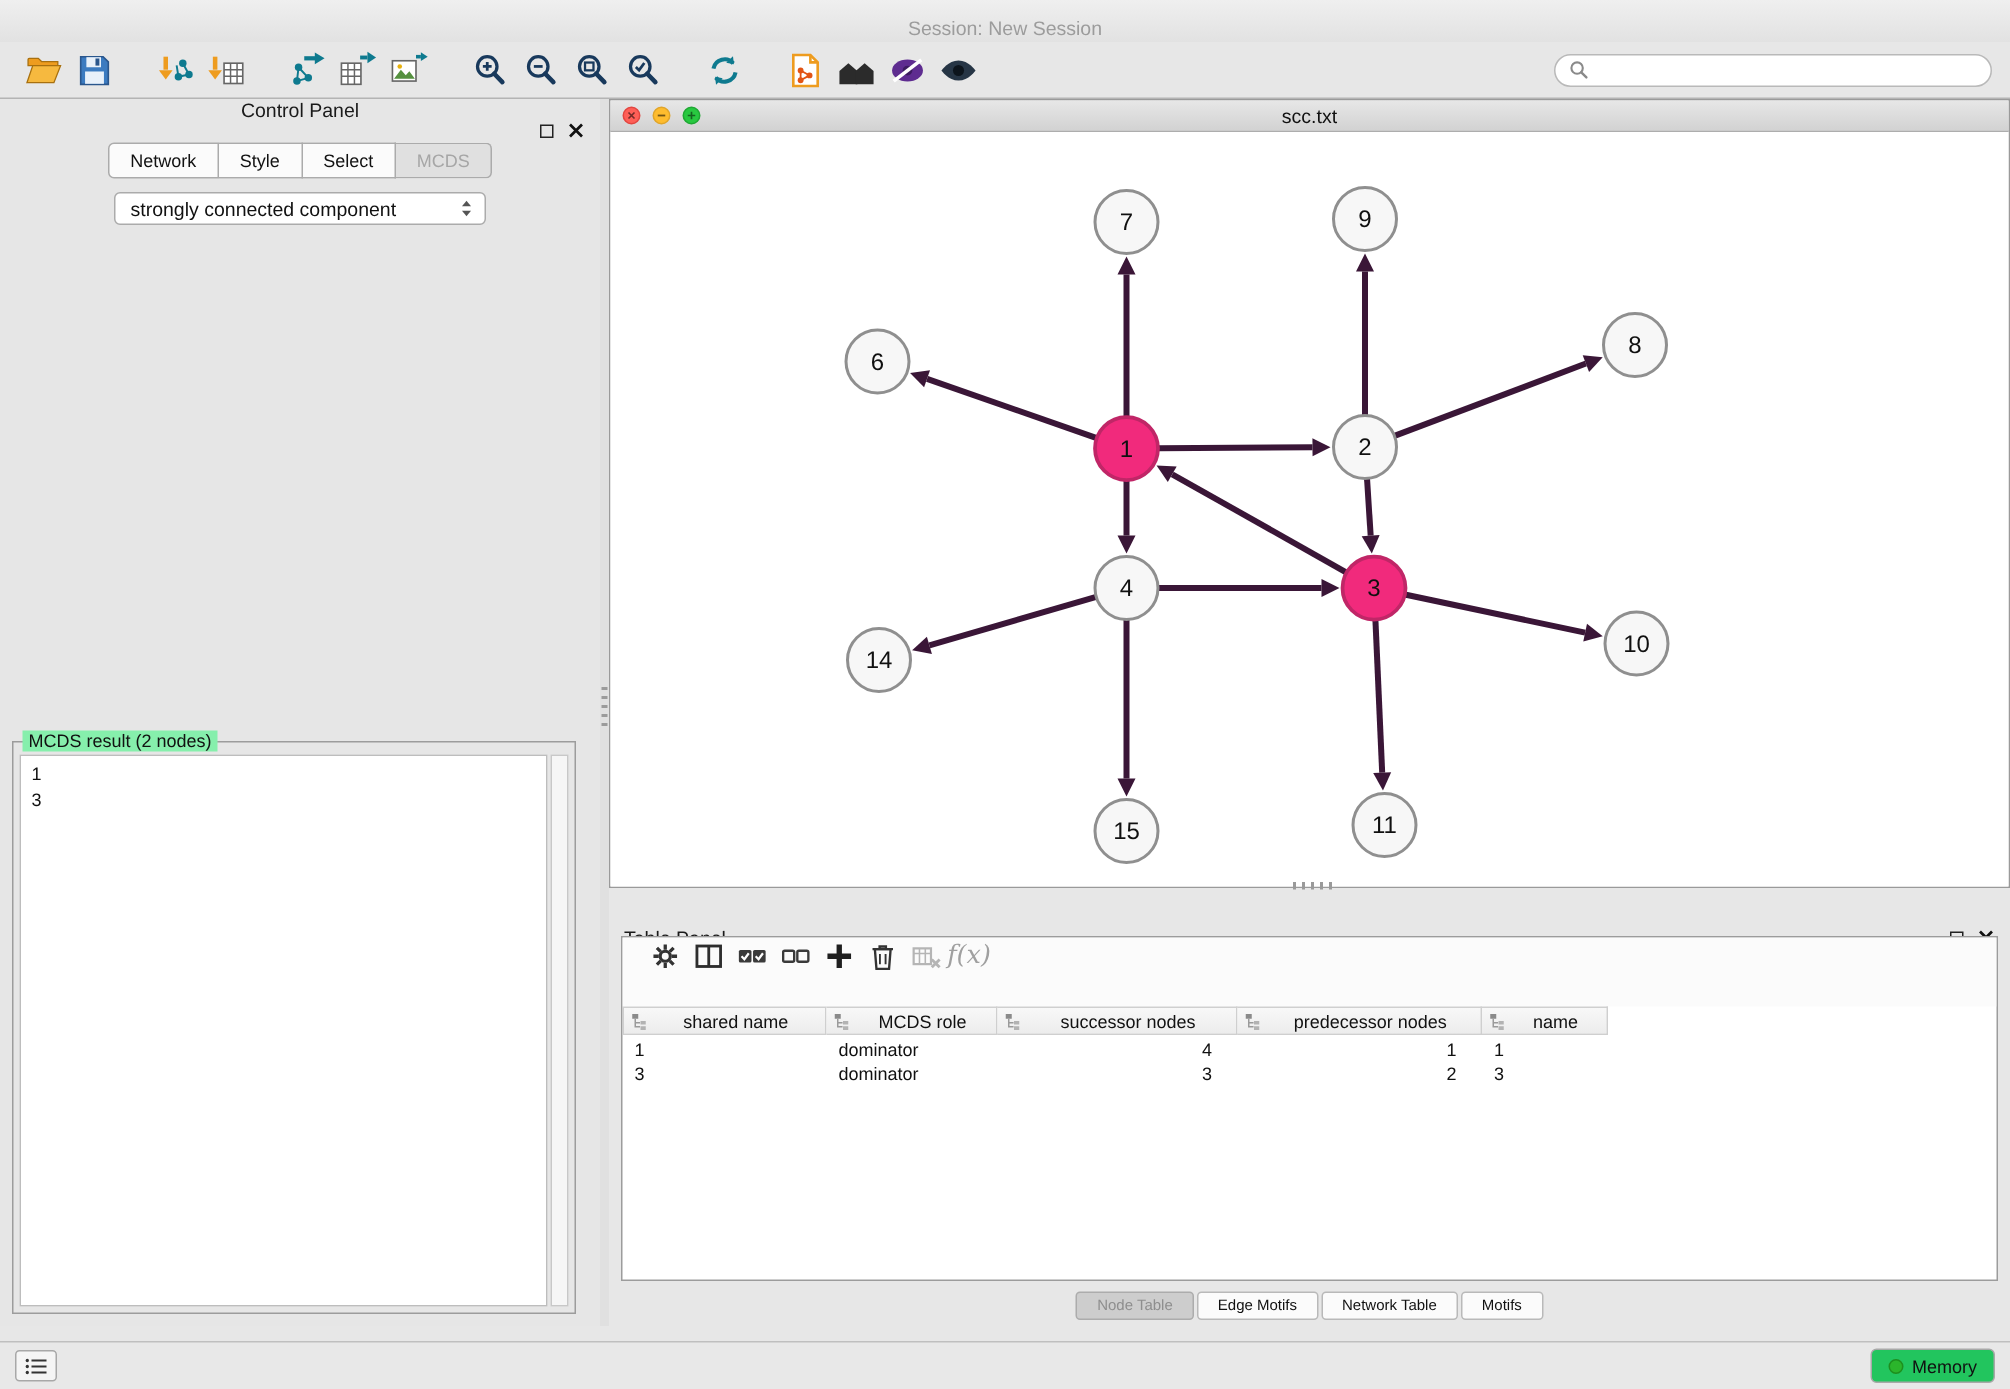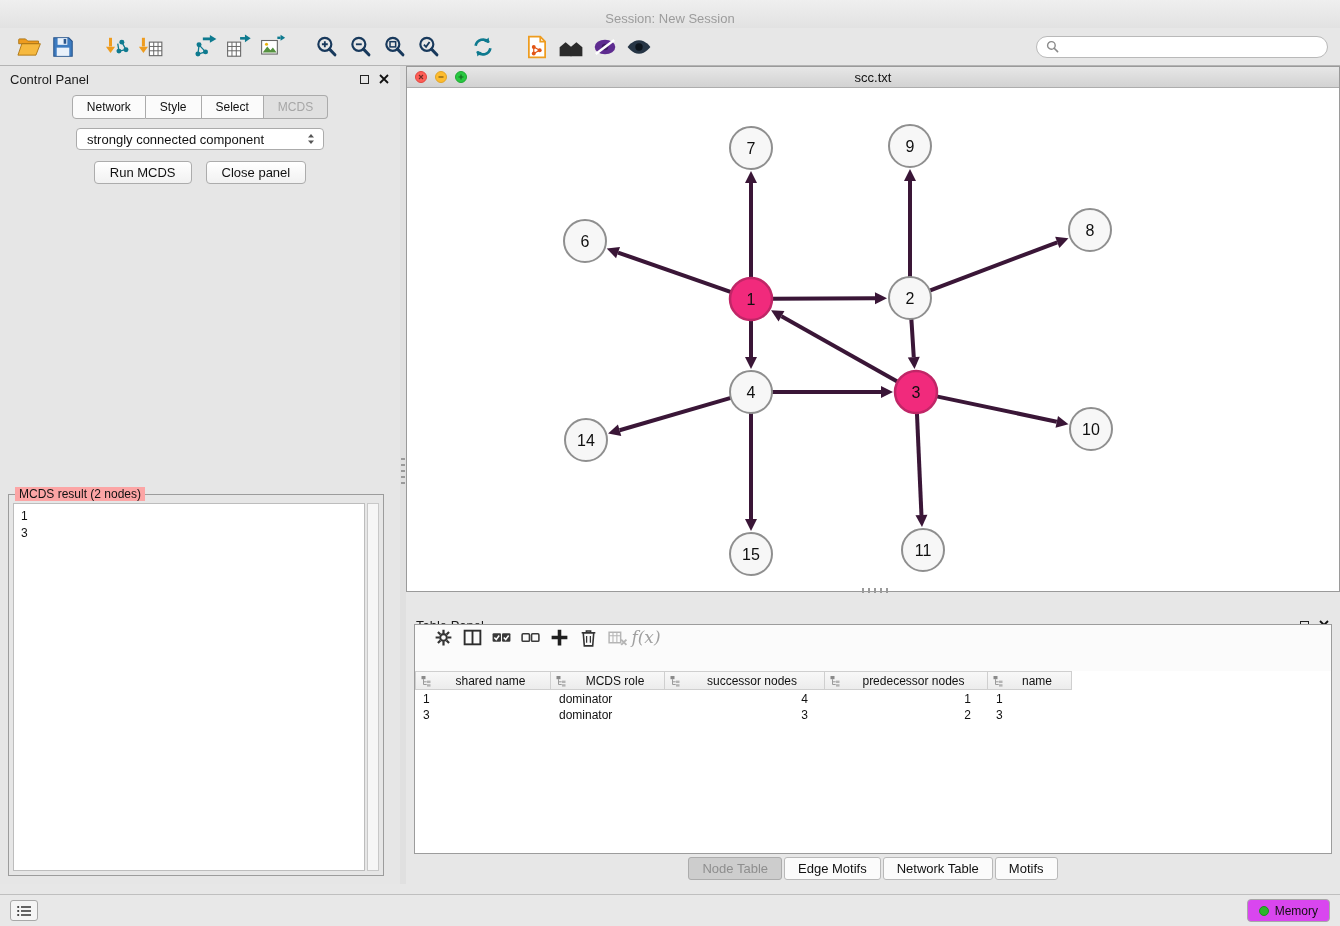--- a/index.html
+++ b/index.html
@@ -19,41 +19,41 @@
   .tb-icons{display:flex;align-items:center;}
   .tb-btn{width:34px;height:32px;display:flex;align-items:center;justify-content:center;}
   .tb-gap{width:20px;}
   .search{margin-left:auto;width:292px;height:22px;border:1px solid #B9B9B9;border-radius:11px;
     background:#fff;display:flex;align-items:center;padding:0 9px;gap:5px;}
   .search input{border:none;outline:none;flex:1;font-size:12px;background:transparent;
     font-family:"Liberation Sans",sans-serif;}
 
   
   .control-panel{position:absolute;left:0;top:66px;width:400px;height:818px;background:#E6E6E6;}
-  .cp-header{height:26px;display:flex;align-items:center;padding:0 10px;}
+  .cp-header{height:26px;display:flex;align-items:center;padding:0 10px;flex-direction:column;}
   .cp-title{font-size:13px;color:#1A1A1A;}
   .win-btns{margin-left:auto;display:flex;align-items:center;gap:9px;}
   .btn-max{width:9px;height:9px;border:1.5px solid #222;display:inline-block;}
   .cp-tabs{display:flex;justify-content:center;margin-top:3px;}
   .cp-tab{font-size:12px;padding:4px 14px;background:#FBFBFB;border:1px solid #ABABAB;
     border-left:none;color:#111;cursor:default;}
   .cp-tab:first-child{border-left:1px solid #ABABAB;border-radius:4px 0 0 4px;}
   .cp-tab:last-child{border-radius:0 4px 4px 0;}
   .cp-tab.active{background:#E0E0E0;color:#A6A6A6;}
   .cp-opt-label{text-align:center;font-size:13px;margin-top:24px;}
   .cp-dropdown{width:248px;height:22px;margin:9px auto 0;background:#fff;border:1px solid #ABABAB;
     border-radius:4px;display:flex;align-items:center;padding:0 4px 0 10px;}
   .cp-dropdown .val{flex:1;font-size:13px;}
   .cp-buttons{display:flex;justify-content:center;gap:14px;margin-top:11px;}
   .cp-btn{height:23px;padding:0 15px;background:linear-gradient(#FFFFFF,#F1F1F1);
     border:1px solid #ACACAC;border-radius:4px;font-size:13px;color:#111;
     font-family:"Liberation Sans",sans-serif;display:flex;align-items:center;}
   .result-box{position:absolute;left:8px;top:428px;width:376px;height:382px;
     border:1px solid #9C9C9C;background:#E6E6E6;}
-  .result-legend{position:absolute;top:-8px;left:6px;background:#fca5a5;padding:0 4px;
+  .result-legend{position:absolute;top:-8px;left:6px;background:#86efac;padding:0 4px;
     font-size:12px;color:#111;}
   .result-inner{position:absolute;top:8px;left:4px;right:18px;bottom:4px;background:#fff;
     border:1px solid #BDBDBD;padding:4px 7px;font-size:12px;line-height:17px;}
   .result-scroll{position:absolute;top:8px;right:4px;bottom:4px;width:12px;background:#F6F6F6;
     border:1px solid #C8C8C8;}
 
   
   .v-splitter{position:absolute;left:400px;top:66px;width:6px;height:818px;background:#E0E0E0;}
   .v-splitter .dots{position:absolute;left:1px;top:392px;width:4px;height:30px;
     background:repeating-linear-gradient(#9A9A9A 0 2px,transparent 2px 6px);}
@@ -84,31 +84,31 @@
   .fx{font-family:"DejaVu Serif",serif;font-style:italic;font-size:17px;color:#A0A0A0;}
   .tp-headrow{display:inline-flex;height:19px;}
   .tp-hcell{display:flex;align-items:center;gap:2px;border:1px solid #CFCFCF;border-left:none;
     background:linear-gradient(#F8F8F8,#ECECEC);font-size:12px;color:#111;padding:0 4px;}
   .tp-hcell:first-child{border-left:1px solid #CFCFCF;}
   .tp-hcell .lbl{flex:1;text-align:center;}
   .tp-row{display:flex;height:16px;font-size:12px;color:#111;align-items:center;}
   .tp-cell{padding:0 8px;overflow:hidden;white-space:nowrap;}
   .tp-cell.r{padding-right:17px;}
   .tp-tabs{position:absolute;left:0;right:0;bottom:6px;display:flex;justify-content:center;gap:2px;}
-  .tp-tab{font-size:13px;padding:3px 13px;border:1px solid #B9B9B9;background:#FBFBFB;
+  .tp-tab{font-size:10px;padding:3px 13px;border:1px solid #B9B9B9;background:#FBFBFB;
     border-radius:3px;color:#111;}
   .tp-tab.active{background:#CDCDCD;color:#8E8E8E;border-color:#ACACAC;}
 
   
   .statusbar{position:absolute;left:0;top:894px;width:100%;height:32px;background:#E8E8E8;
     border-top:1px solid #BFBFBF;display:flex;align-items:center;padding:0 10px;}
   .sb-list-btn{width:28px;height:21px;border:1px solid #A8A8A8;border-radius:3px;
     background:#F5F5F5;display:flex;align-items:center;justify-content:center;}
   .memory-btn{margin-left:auto;height:23px;border:1px solid #A8A8A8;border-radius:4px;
-    background:#d946ef;display:flex;align-items:center;gap:6px;padding:0 11px;font-size:12px;}
+    background:#22c55e;display:flex;align-items:center;gap:6px;padding:0 11px;font-size:12px;}
   .mem-dot{width:10px;height:10px;border-radius:50%;background:#2BB52B;border:1px solid #1E8F1E;}
 </style>
 </head>
 <body>
 
 <div class="app">
 
   <div class="titlebar">
     <span class="t">Session: New Session</span>
   </div>
@@ -269,24 +269,20 @@
         <div class="cp-tab">Style</div>
         <div class="cp-tab">Select</div>
         <div class="cp-tab active">MCDS</div>
       </div>
     <div class="cp-dropdown">
       <span class="val">strongly connected component</span>
       <svg width="16" height="16" viewBox="0 0 16 16">
         <path d="M5 6.5l3-3.6 3 3.6z" fill="#555"></path>
         <path d="M5 9.5l3 3.6 3-3.6z" fill="#555"></path>
       </svg>
-    </div>
-    <div class="cp-buttons">
-      <button class="cp-btn">Run MCDS</button>
-      <button class="cp-btn">Close panel</button>
     </div>
     <div class="result-box">
       <span class="result-legend">MCDS result (2 nodes)</span>
       <div class="result-inner">
           <div>1</div>
           <div>3</div>
         </div>
       <div class="result-scroll"></div>
     </div>
   </div>

